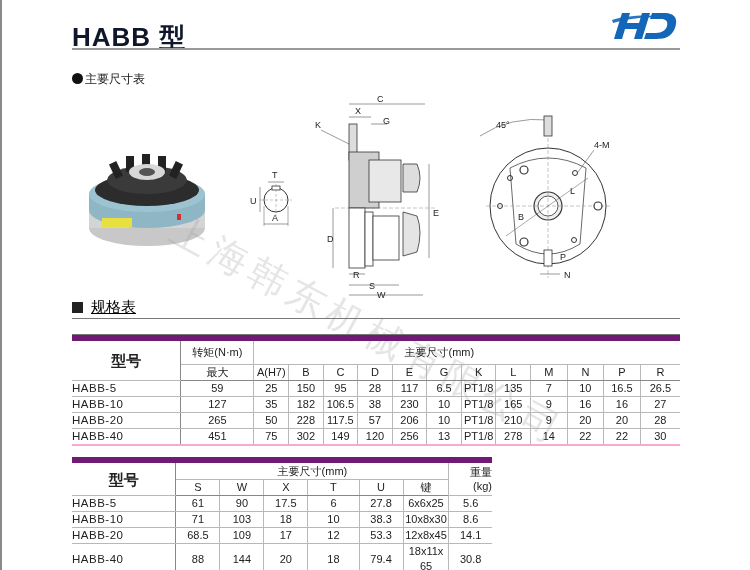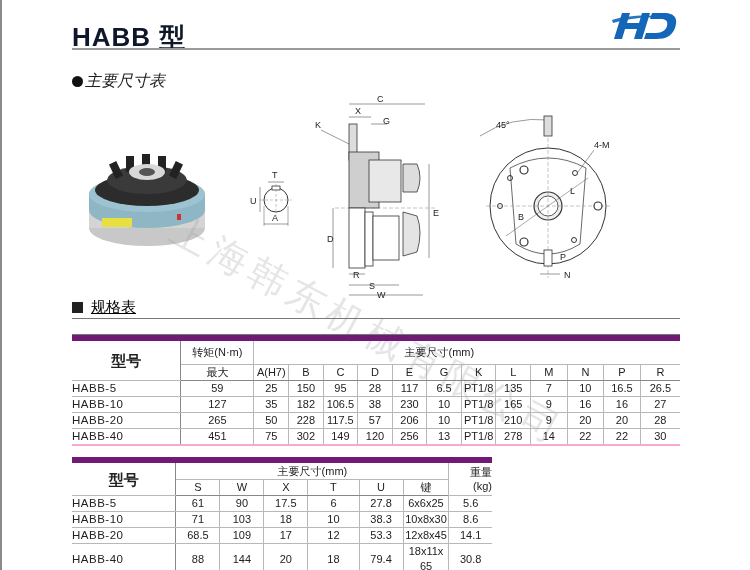--- a/index.html
+++ b/index.html
@@ -8,21 +8,21 @@
     background:#ffffff;
     font-family:"Liberation Sans","DejaVu Sans",sans-serif; color:#222;
   }
   .left-border { position:absolute; left:0; top:0; width:2px; height:570px; background:#8a8a8a; }
   .title {
     position:absolute; left:72px; top:20px; font-size:26px; font-weight:bold;
     letter-spacing:1px; color:#0f172a;
   }
   .title-rule { position:absolute; left:72px; top:48px; width:608px; height:2px; background:#9a9a9a; }
   .logo { position:absolute; left:612px; top:10px; width:66px; height:32px; }
-  .sub1 { position:absolute; left:72px; top:71px; font-size:16px; color:#222;font-style:italic; }
+  .sub1 { position:absolute; left:72px; top:71px; font-size:12px; color:#222; }
   .sub1 .dot { display:inline-block; width:11px; height:11px; border-radius:50%; background:#111; margin-right:2px; vertical-align:-1px; }
   .sub2 { position:absolute; left:72px; top:298px; font-size:15px; color:#000000;text-decoration:underline; }
   .sub2 .sq { display:inline-block; width:11px; height:11px; background:#222; margin-right:8px; vertical-align:-1px; }
   .rule2a { position:absolute; left:72px; top:318px; width:608px; height:1px; background:#777; }
   .rule2b { position:absolute; left:72px; top:334px; width:608px; height:1px; background:#777; }
 
   .photo { position:absolute; left:82px; top:150px; width:130px; height:100px; }
   .key-diagram { position:absolute; left:246px; top:168px; width:60px; height:62px; }
   .side-diagram { position:absolute; left:305px; top:92px; width:150px; height:206px; }
   .front-diagram { position:absolute; left:470px; top:108px; width:140px; height:170px; }

